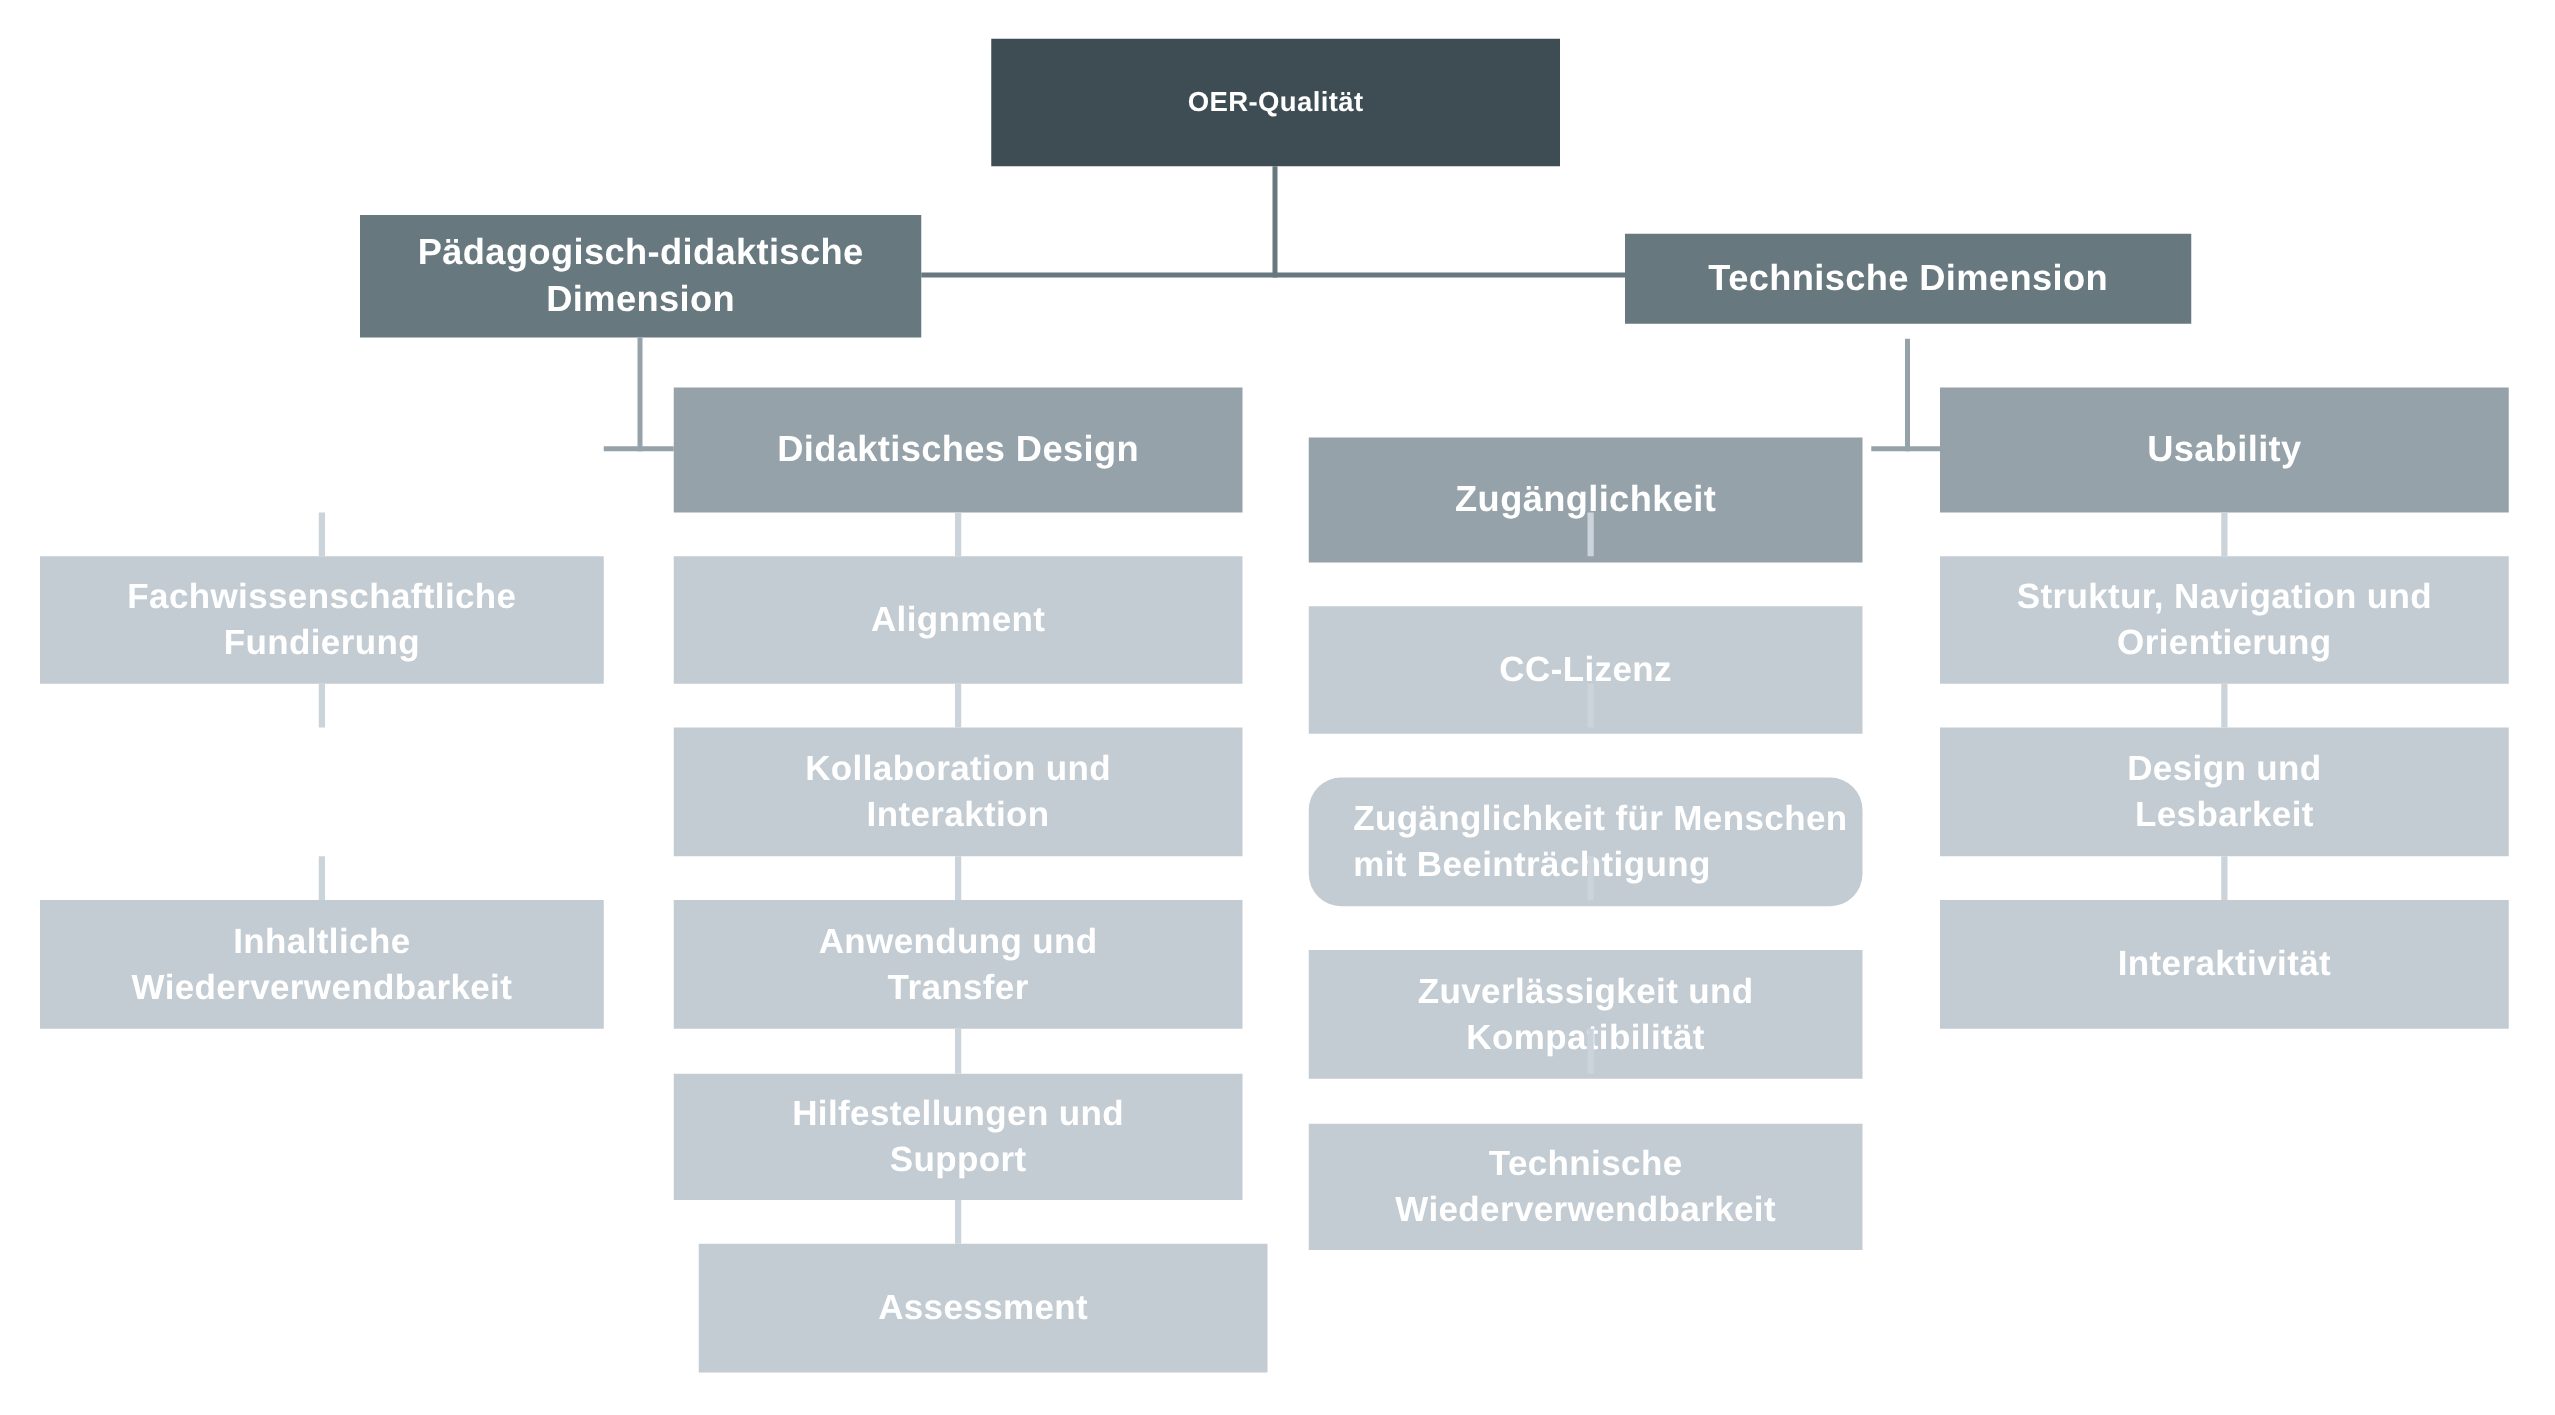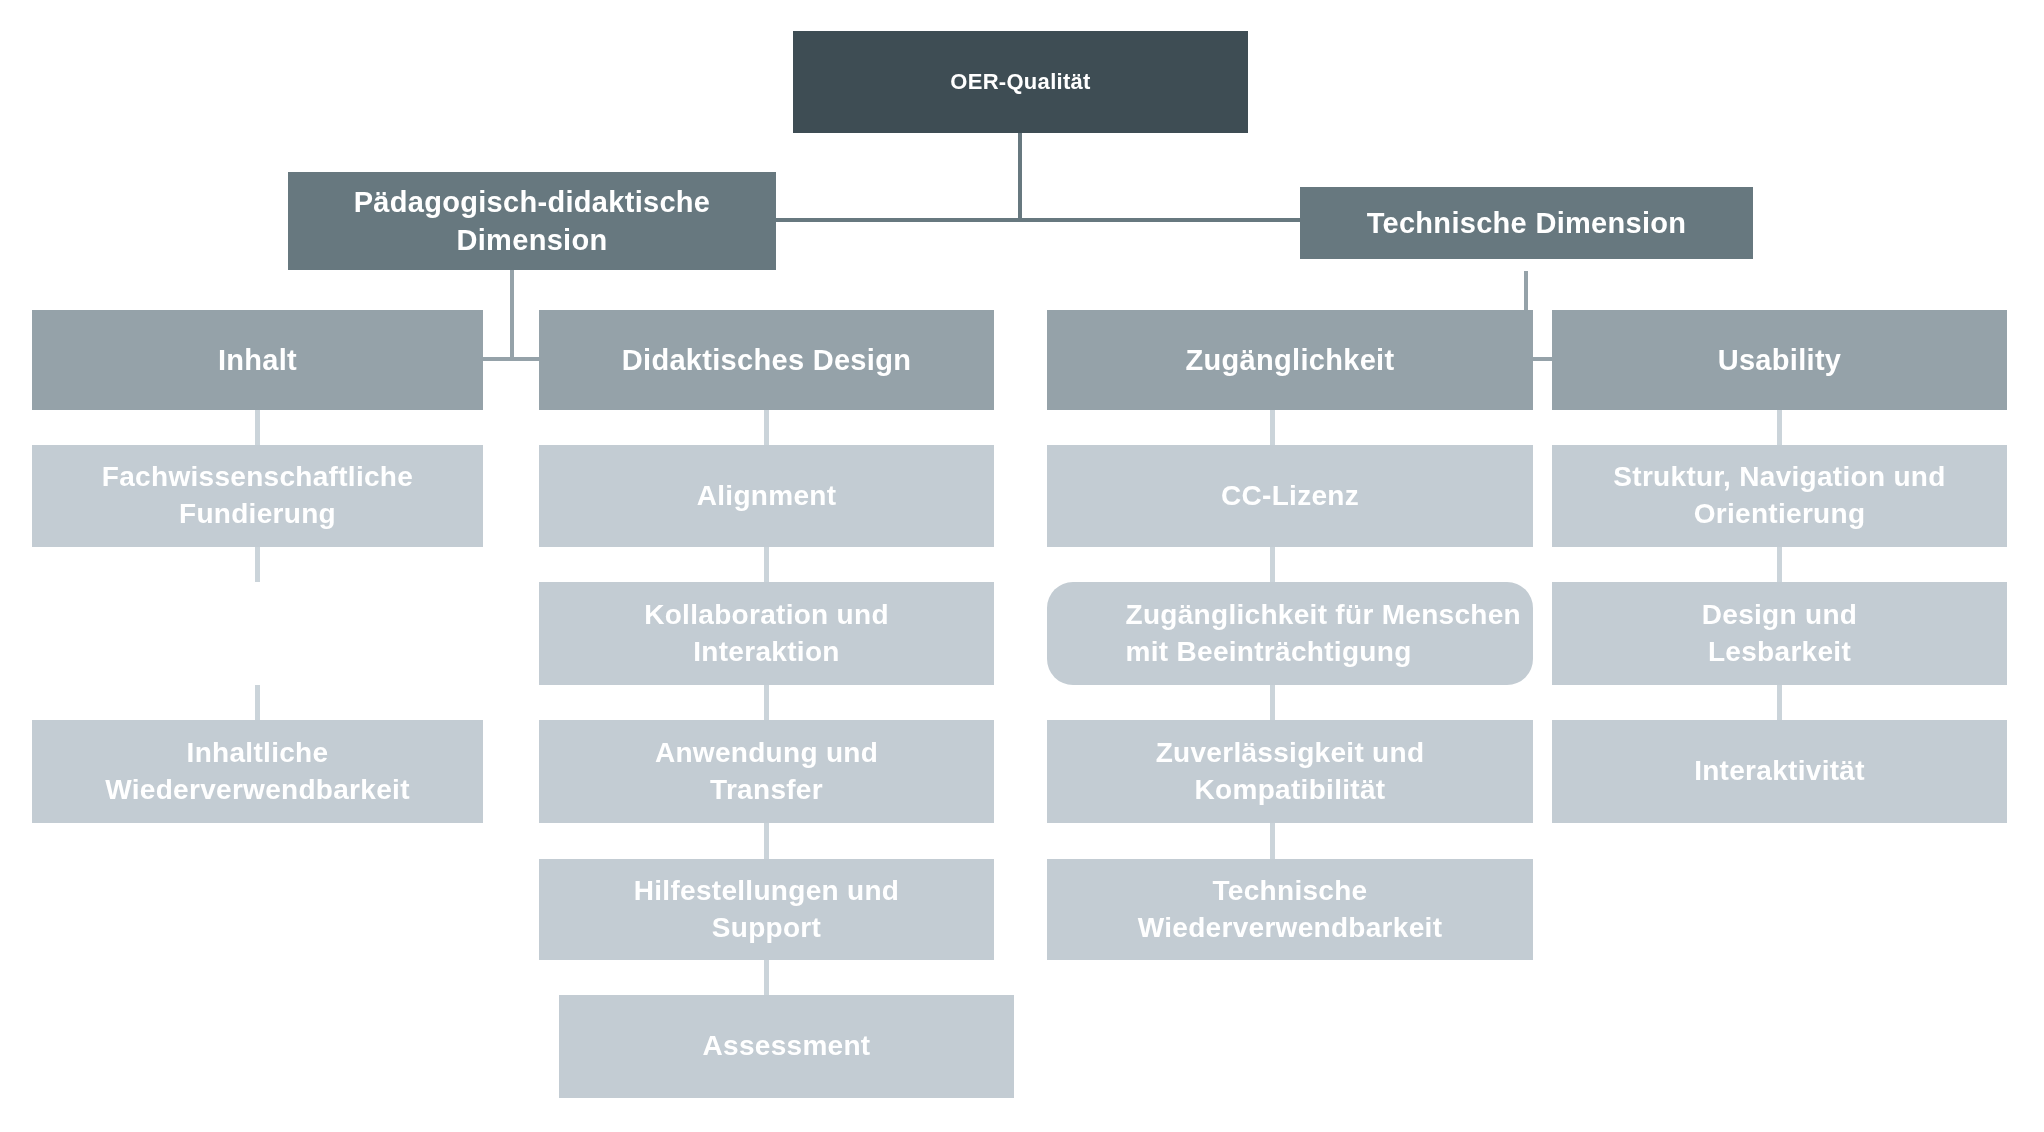--- a/index.html
+++ b/index.html
@@ -26,34 +26,34 @@
     padding: 0 12px;
   }
   .dark   { background: var(--dark, #3E4D54); font-size: 22px; }
   .mid    { background: var(--mid, #67787F);  font-size: 29px; }
   .header { background: var(--header, #95A2A9); font-size: 29px; }
   .leaf   { background: var(--leaf, #C3CCD3); font-size: 28px; }
 
   
   .col1 { left: 32px;   width: 451px; }
   .col2 { left: 539px;  width: 455px; }
-  .col3 { left: 1047px; width: 486px; }
+  .col3 { left: 1047px; width: 443px; margin-top: 40px; }
   .col4 { left: 1552px; width: 455px; }
 
   
   .row-h { top: 310px; height: 100px; }
   .row-1 { top: 445px; height: 102px; }
   .row-2 { top: 582px; height: 103px; }
   .row-3 { top: 720px; height: 103px; }
   .row-4 { top: 859px; height: 101px; }
   .row-5 { top: 995px; height: 103px; margin-left: 20px; }
 
   
   .root      { left: 793px;  top: 31px;  width: 455px; height: 102px; }
-  .dim-left  { left: 288px;  top: 172px; width: 488px; height: 98px;  }
+  .dim-left  { left: 288px;  top: 172px; width: 449px; height: 98px;  }
   .dim-right { left: 1300px; top: 187px; width: 453px; height: 72px; }
 
   
   .line { position: absolute; }
   .line.mid-c    { background: var(--mid, #67787F); }
   .line.header-c { background: var(--header, #95A2A9); }
   .line.leaf-c   { background: var(--leafline, #CBD4DA); }
 
   .ta-right { justify-content: flex-end; text-align: left; padding-right: 12px; border-radius: 26px; }
 </style>
@@ -61,21 +61,20 @@
 <body>
 
 <div class="canvas">
 
   <div class="box dark root">OER-Qualität</div>
 
   <div class="box mid dim-left">Pädagogisch-didaktische
 Dimension</div>
   <div class="box mid dim-right">Technische Dimension</div>
 
-  <div class="box header col1 row-h">Inhalt</div>
   <div class="box header col2 row-h">Didaktisches Design</div>
   <div class="box header col3 row-h">Zugänglichkeit</div>
   <div class="box header col4 row-h">Usability</div>
 
   <div class="box leaf col1 row-1">Fachwissenschaftliche
 Fundierung</div>
   <div class="box leaf col1 row-3">Inhaltliche
 Wiederverwendbarkeit</div>
 
   <div class="box leaf col2 row-1">Alignment</div>

